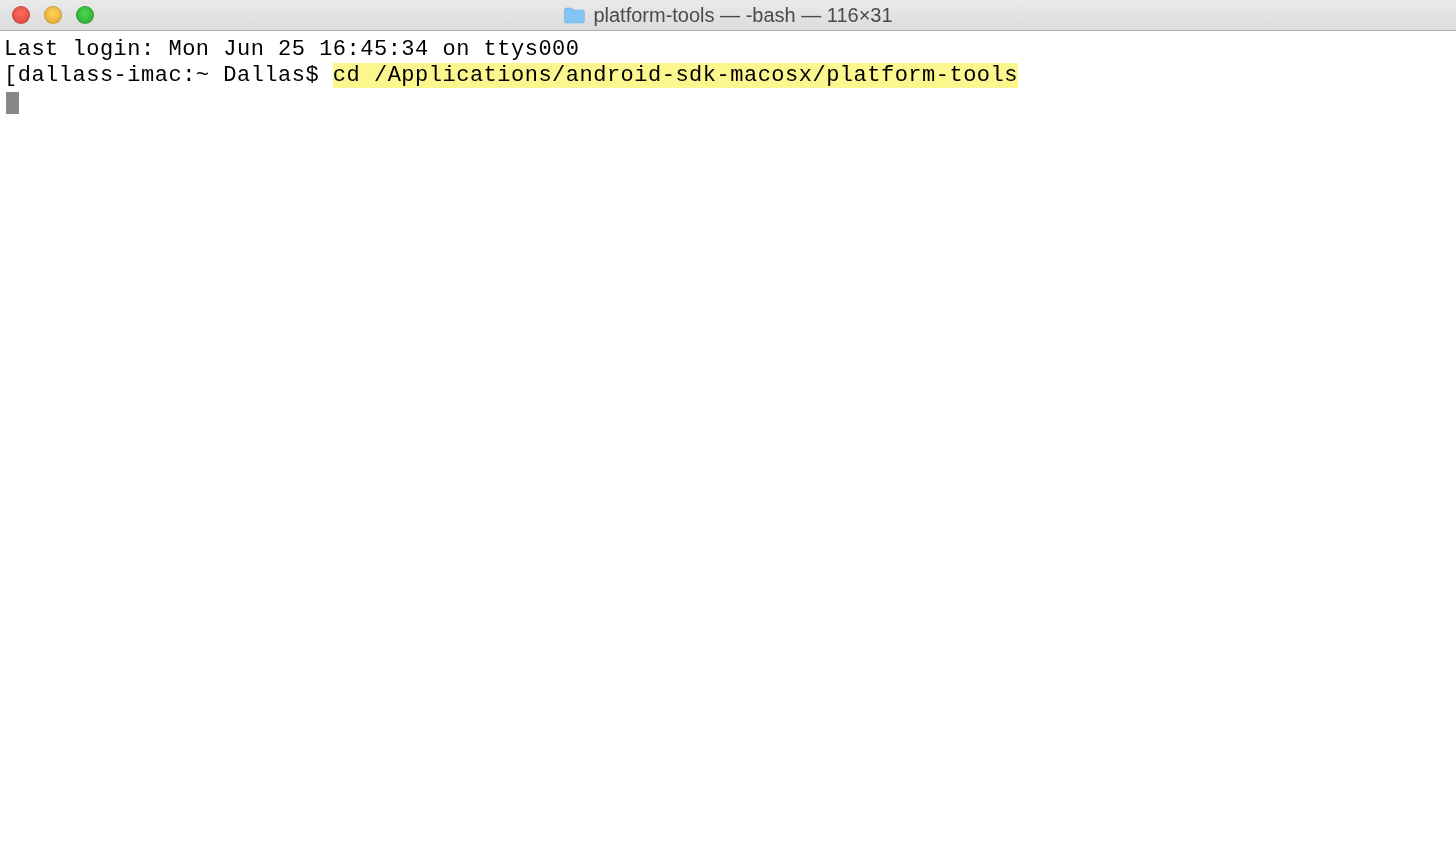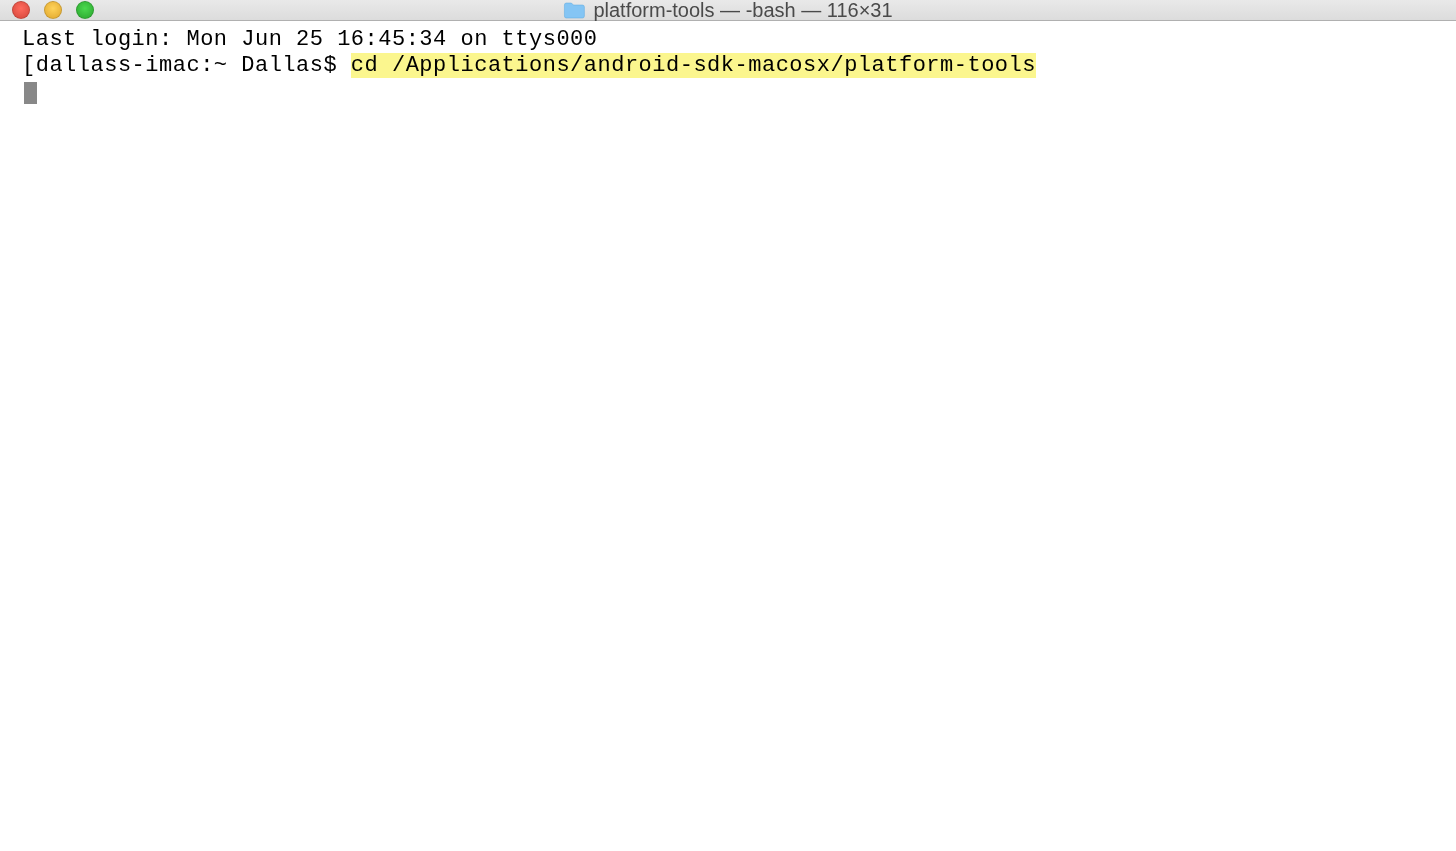--- a/index.html
+++ b/index.html
@@ -8,21 +8,21 @@
       box-sizing: border-box;
     }
     body {
       font-family: Menlo, Monaco, "Courier New", monospace;
       background: #ffffff;
       width: 1456px;
       height: 851px;
       overflow: hidden;
     }
     .titlebar {
-      height: 21px;
+      height: 31px;
       background: linear-gradient(to bottom, #e9e9e9 0%, #dcdcdc 100%);
       border-bottom: 1px solid #b0b0b0;
       display: flex;
       align-items: center;
       position: relative;
     }
     .traffic-lights {
       display: flex;
       align-items: center;
       gap: 14px;
@@ -58,21 +58,21 @@
       height: 18px;
       display: inline-block;
     }
     .title-text {
       font-family: -apple-system, BlinkMacSystemFont, "Helvetica Neue", sans-serif;
       font-size: 20px;
       color: #4a4a4a;
       font-weight: 400;
     }
     .terminal-body {
-      padding: 6px 22px;
+      padding: 6px 4px;
       font-size: 22px;
       line-height: 26px;
       color: #000;
       letter-spacing: 0.5px;
       white-space: pre;
     }
     .line {
       display: block;
     }
     .highlight {

